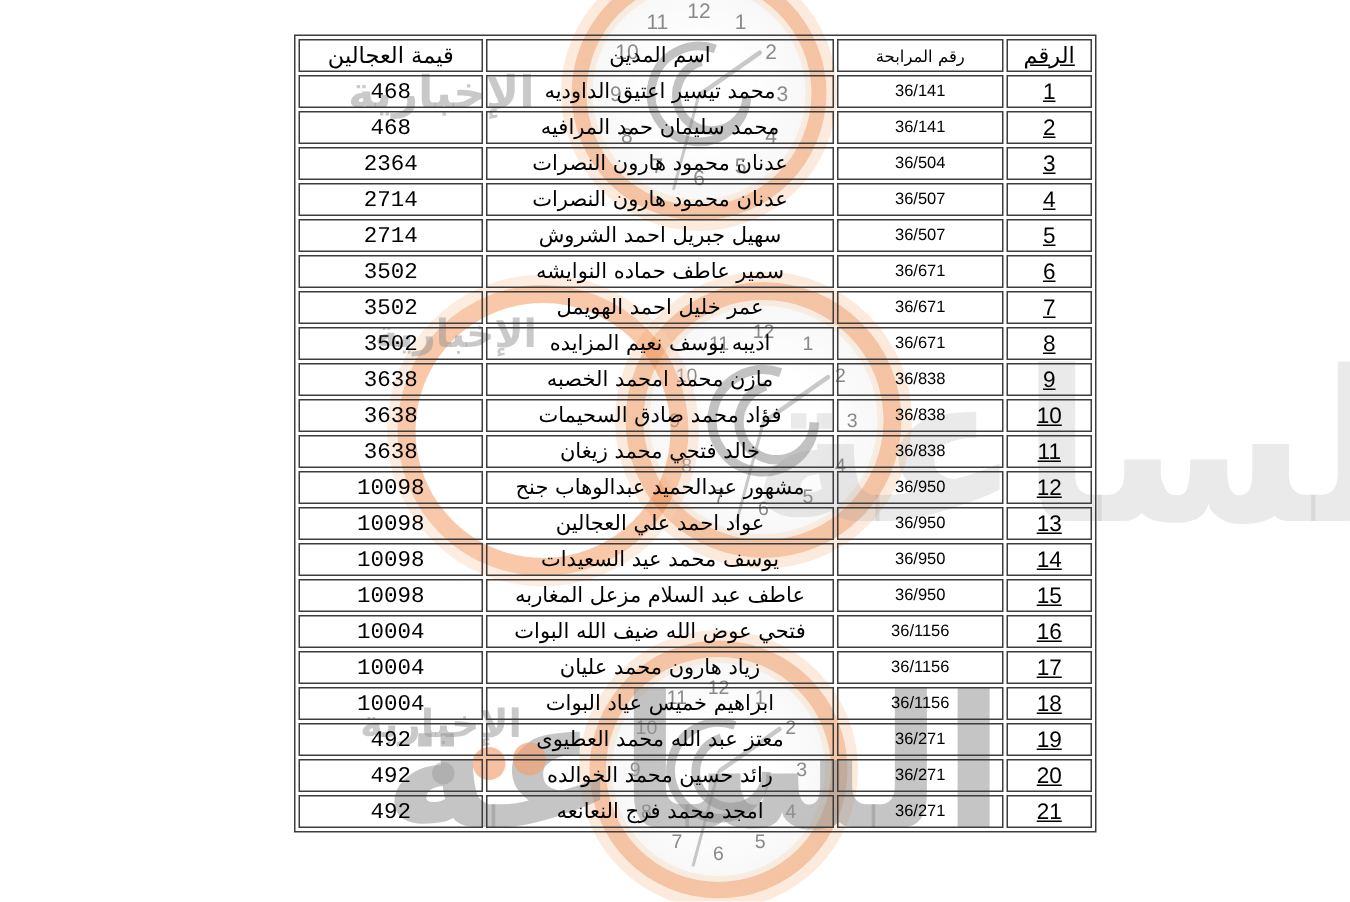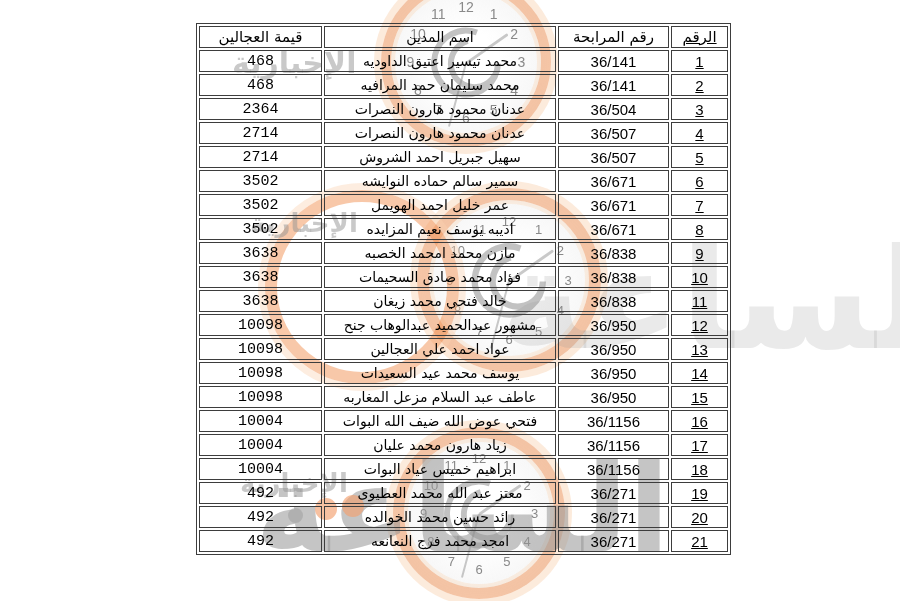--- a/index.html
+++ b/index.html
@@ -60,21 +60,21 @@
   table.claims th, table.claims td{
     border:1px solid #3d3d3d;
     height:20px;padding:0 3px;
     text-align:center;vertical-align:middle;
     font-weight:normal;color:#000;
     background:transparent;
     overflow:hidden;white-space:nowrap;
   }
   th{font-size:15px;}
   .col-index{width:49px;font-family:"Liberation Sans",sans-serif;font-size:15px;text-decoration:underline;}
-  .col-murabaha_no{width:103px;font-family:"Liberation Sans",sans-serif;font-size:15px;direction:ltr;}
+  .col-murabaha_no{width:103px;font-family:"Liberation Sans",sans-serif;font-size:11px;direction:ltr;}
   .col-debtor_name{width:224px;font-size:14px;}
   .col-claim_value{width:115px;font-family:Liberation Mono, monospace;font-size:15px;direction:ltr;}
   th.col-index,th.col-murabaha_no,th.col-claim_value{font-family:"DejaVu Sans",sans-serif;direction:rtl;}
 </style>
 </head>
 <body>
 
 <div class="wm">
 
   <div class="clock" style="left:381px;top:-23px;width:150px;height:150px;">
@@ -194,21 +194,21 @@
       </tr>
       <tr>
         <td class="col-index">5</td>
         <td class="col-murabaha_no">36/507</td>
         <td class="col-debtor_name">سهيل جبريل احمد الشروش</td>
         <td class="col-claim_value">2714</td>
       </tr>
       <tr>
         <td class="col-index">6</td>
         <td class="col-murabaha_no">36/671</td>
-        <td class="col-debtor_name">سمير سالم حماده النوايشه</td>
+        <td class="col-debtor_name">سمير عاطف حماده النوايشه</td>
         <td class="col-claim_value">3502</td>
       </tr>
       <tr>
         <td class="col-index">7</td>
         <td class="col-murabaha_no">36/671</td>
         <td class="col-debtor_name">عمر خليل احمد الهويمل</td>
         <td class="col-claim_value">3502</td>
       </tr>
       <tr>
         <td class="col-index">8</td>

